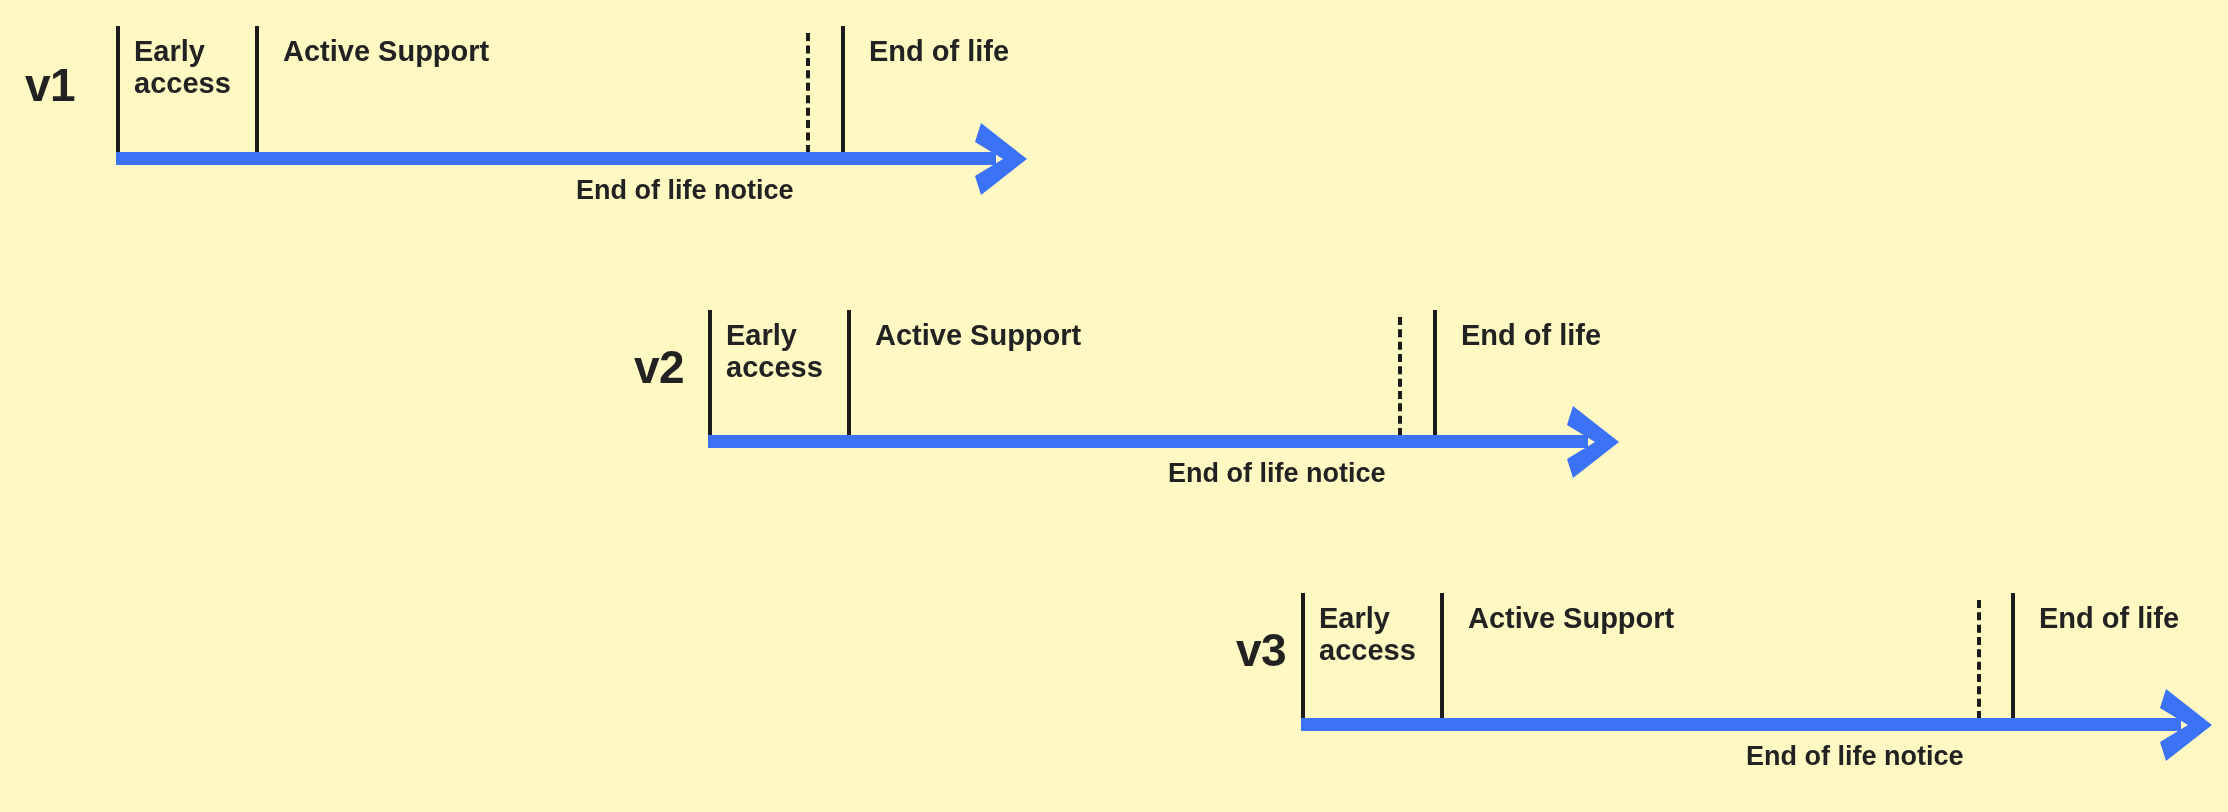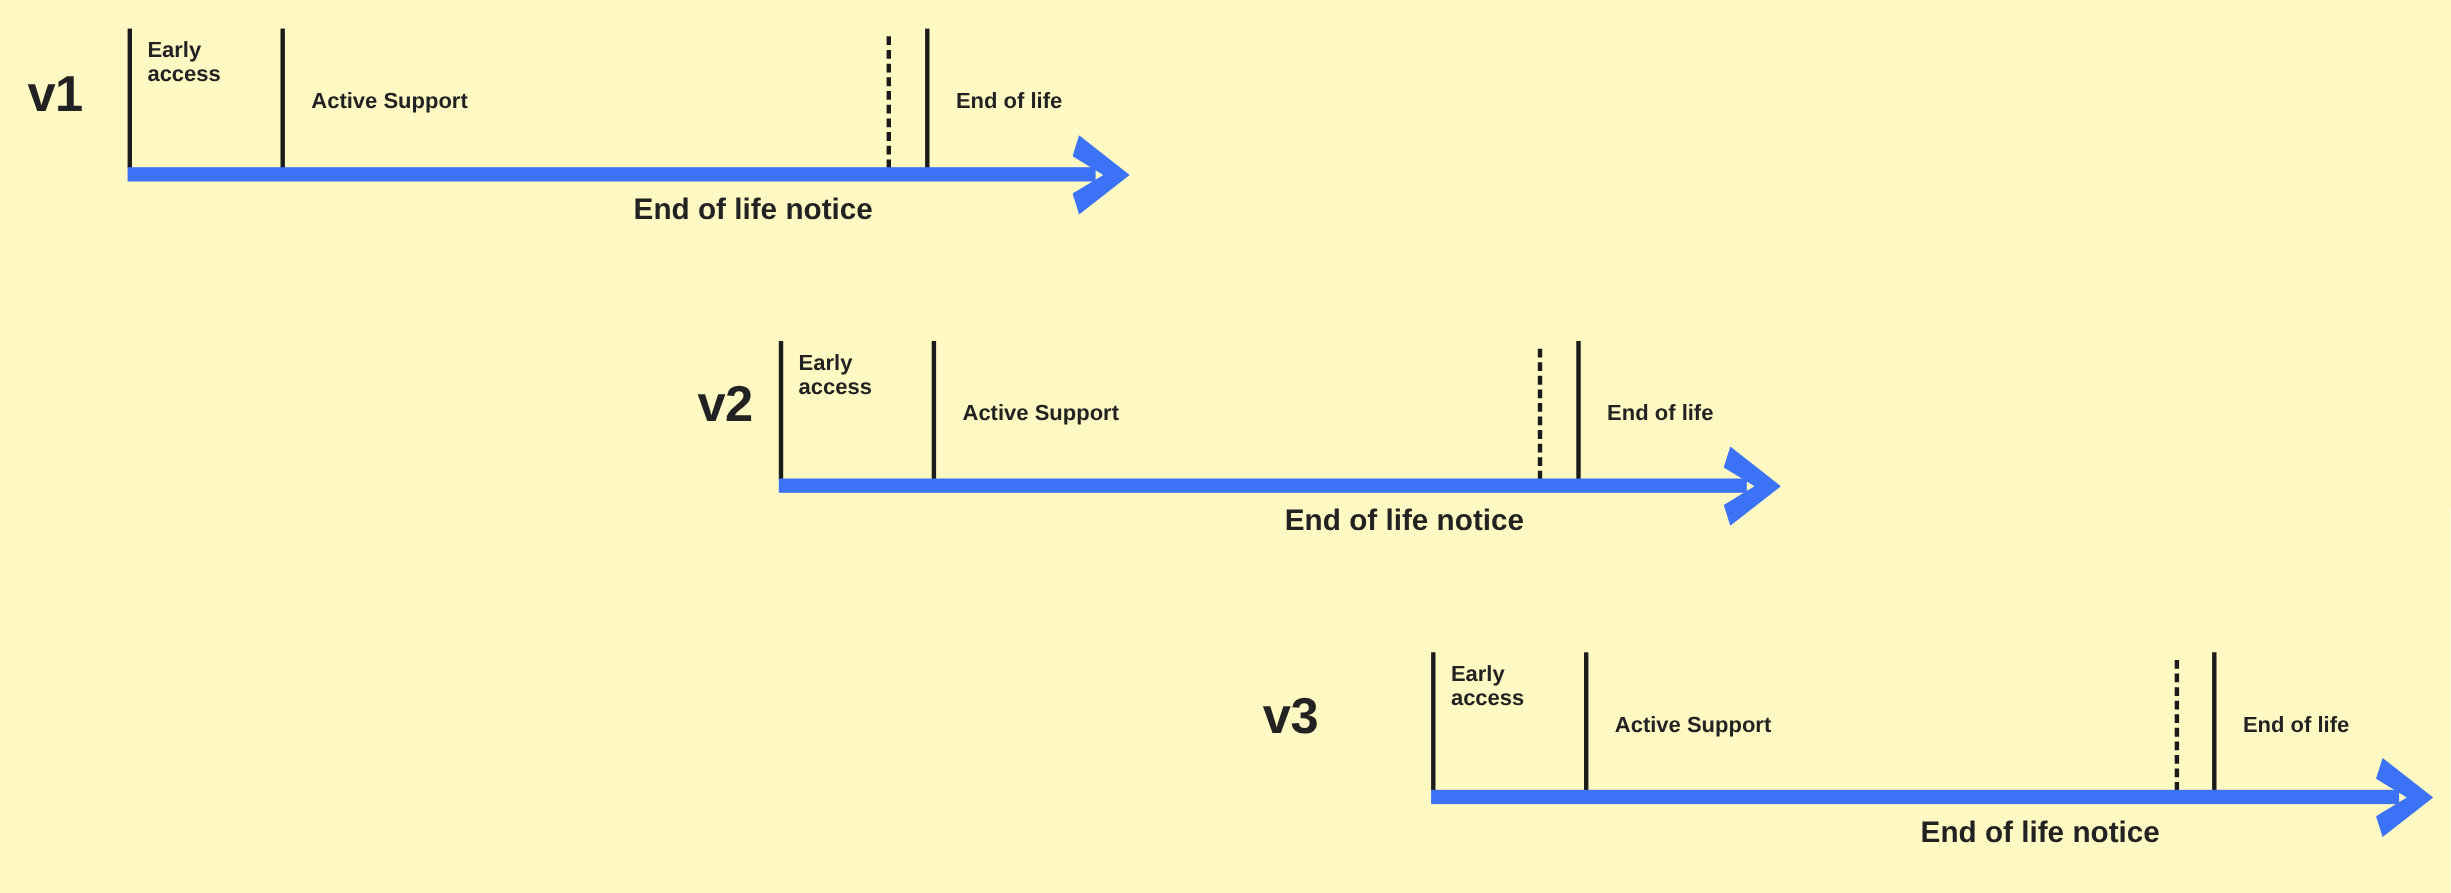--- a/index.html
+++ b/index.html
@@ -41,29 +41,28 @@
   .vline-dashed {
     position: absolute;
     width: 0;
     border-left: 4px dashed #1b1b1b;
     background: transparent;
   }
 
   
   .phase-caption {
     position: absolute;
-    font-size: 20px;
+    font-size: 29px;
     font-weight: 700;
     color: #222222;
     line-height: 1.12;
     white-space: pre-line;
   }
   .phase-caption.nowrap {
     white-space: nowrap;
-    margin-top: 46px;
   }
 
   
   .arrow-shaft {
     position: absolute;
     height: 13px;
     background: #3c72f5;
   }
   .arrow-head {
     position: absolute;
@@ -145,21 +144,21 @@
       <svg viewBox="0 0 52 72" preserveAspectRatio="none">
         <polygon points="6,0 52,36 6,72 0,53 28,36 0,19" fill="#3c72f5"></polygon>
       </svg>
     </div>
 
     <div class="notice-caption" style="left:1168px; top:458px;">End of life notice</div>
   </div>
 
   <div>
 
-    <div class="version-label" style="left:1148px; top:627px;">v3</div>
+    <div class="version-label" style="left:1236px; top:627px;">v3</div>
 
     <div class="vline" style="left:1301px; top:593px; height:126px;"></div>
 
     <div class="phase-caption" style="left:1319px; top:602px; width:120px;">Early
 access</div>
 
     <div class="vline" style="left:1440px; top:593px; height:126px;"></div>
 
     <div class="phase-caption nowrap" style="left:1468px; top:602px;">Active Support</div>
 

